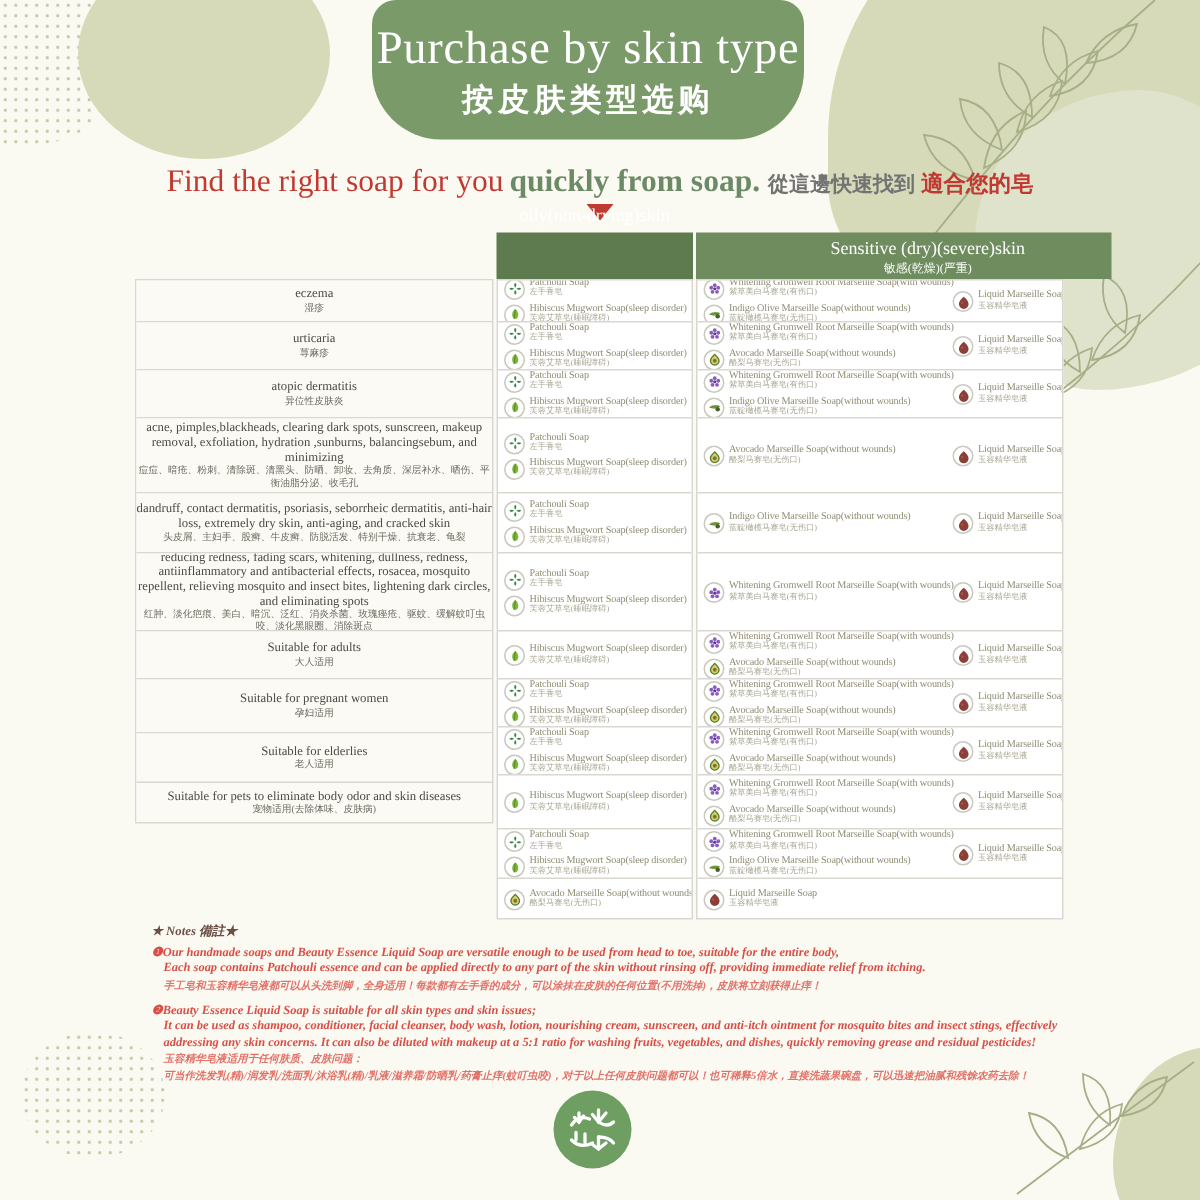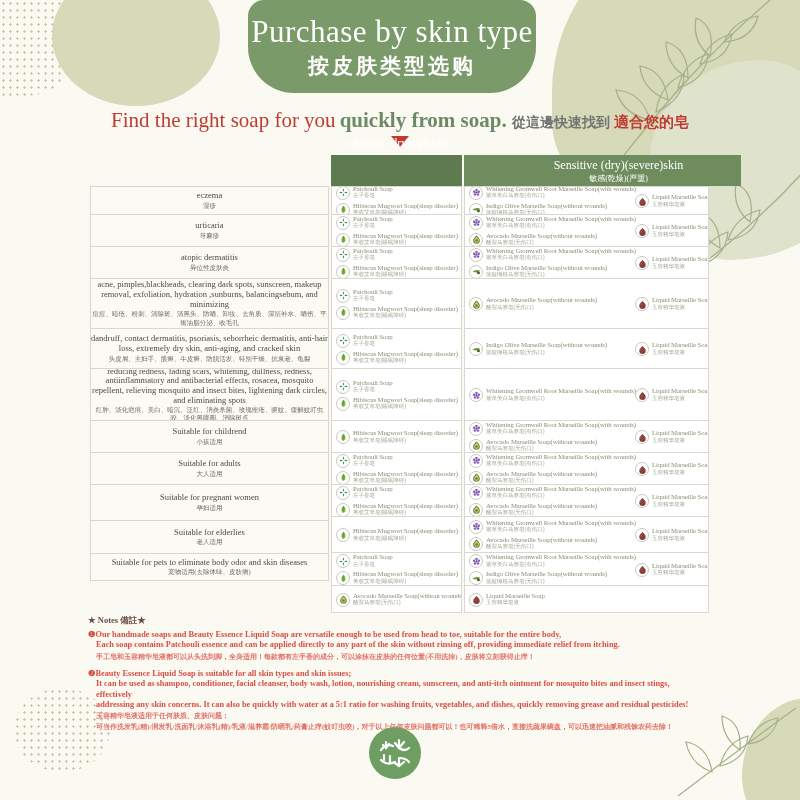--- a/index.html
+++ b/index.html
@@ -47,21 +47,21 @@
   .icirc{width:12px;height:12px;border-radius:50%;border:1px solid #c8c8bd;background:#fff;
          flex:0 0 auto;display:flex;align-items:center;justify-content:center;margin-top:1px;}
   .icirc svg{width:9px;height:9px;display:block;}
   .ptxt{display:flex;flex-direction:column;min-width:0;}
   .pname{font-size:6.8px;line-height:1.15;color:#8f8c74;white-space:nowrap;letter-spacing:-.1px;}
   .psub{font-size:5.5px;line-height:1.1;color:#aaa794;white-space:nowrap;transform-origin:left top;}
   .liqcol{width:72px;flex:0 0 auto;display:flex;flex-direction:column;justify-content:center;
           padding:2px 1px 2px 2px;}
 
   
-  .notes{left:88px;top:615px;width:618px;}
+  .notes{left:101px;top:615px;width:618px;font-style:italic;}
   .nt-title{font-size:8.5px;color:#6b4f46;font-weight:bold;margin-bottom:3px;}
   .nt-en{font-size:8.3px;color:#d84f47;font-weight:bold;line-height:1.25;}
   .nt-en.ind{padding-left:8px;}
   .nt-zh{font-size:7px;color:#e2736b;font-weight:bold;line-height:1.3;padding-left:8px;margin-top:2px;}
   .ngap{height:7px;}
 
   
   .logo{left:369px;top:727px;width:52px;height:52px;border-radius:50%;background:#6f9e62;
         display:flex;align-items:center;justify-content:center;}
 </style>
@@ -142,24 +142,20 @@
     </div>
     <div class="row labelcell" style="height: 40px;">
       <div class="lab-en">dandruff, contact dermatitis, psoriasis, seborrheic dermatitis, anti-hair loss, extremely dry skin, anti-aging, and cracked skin</div>
       <div class="lab-zh">头皮屑、主妇手、股癣、牛皮癣、防脱活发、特别干燥、抗衰老、龟裂</div>
     </div>
     <div class="row labelcell" style="height: 52px;">
       <div class="lab-en">reducing redness, fading scars, whitening, dullness, redness, antiinflammatory and antibacterial effects, rosacea, mosquito repellent, relieving mosquito and insect bites, lightening dark circles, and eliminating spots</div>
       <div class="lab-zh">红肿、淡化疤痕、美白、暗沉、泛红、消炎杀菌、玫瑰痤疮、驱蚊、缓解蚊叮虫咬、淡化黑眼圈、消除斑点</div>
     </div>
     <div class="row labelcell" style="height: 32px;">
-      <div class="lab-en">Suitable for childrend</div>
-      <div class="lab-zh">小孩适用</div>
-    </div>
-    <div class="row labelcell" style="height: 32px;">
       <div class="lab-en">Suitable for adults</div>
       <div class="lab-zh">大人适用</div>
     </div>
     <div class="row labelcell" style="height: 36px;">
       <div class="lab-en">Suitable for pregnant women</div>
       <div class="lab-zh">孕妇适用</div>
     </div>
     <div class="row labelcell" style="height: 33px;">
       <div class="lab-en">Suitable for elderlies</div>
       <div class="lab-zh">老人适用</div>
@@ -1020,21 +1016,21 @@
 
 <div class="abs notes">
   <div class="nt-title">★ Notes 備註★</div>
   <div id="notes-body">
       <div class="nt-en">❶Our handmade soaps and Beauty Essence Liquid Soap are versatile enough to be used from head to toe, suitable for the entire body,</div>
       <div class="nt-en ind">Each soap contains Patchouli essence and can be applied directly to any part of the skin without rinsing off, providing immediate relief from itching.</div>
       <div class="nt-zh">手工皂和玉容精华皂液都可以从头洗到脚，全身适用！每款都有左手香的成分，可以涂抹在皮肤的任何位置(不用洗掉)，皮肤将立刻获得止痒！</div>
       <div class="ngap"></div>
       <div class="nt-en">❷Beauty Essence Liquid Soap is suitable for all skin types and skin issues;</div>
       <div class="nt-en ind">It can be used as shampoo, conditioner, facial cleanser, body wash, lotion, nourishing cream, sunscreen, and anti-itch ointment for mosquito bites and insect stings, effectively</div>
-      <div class="nt-en ind">addressing any skin concerns. It can also be quickly with water at a 5:1 ratio for washing fruits, vegetables, and dishes, quickly removing grease and residual pesticides!</div>
+      <div class="nt-en ind">addressing any skin concerns. It can also be diluted with makeup at a 5:1 ratio for washing fruits, vegetables, and dishes, quickly removing grease and residual pesticides!</div>
       <div class="nt-zh">玉容精华皂液适用于任何肤质、皮肤问题：</div>
       <div class="nt-zh">可当作洗发乳(精)/润发乳/洗面乳/沐浴乳(精)/乳液/滋养霜/防晒乳/药膏止痒(蚊叮虫咬)，对于以上任何皮肤问题都可以！也可稀释5倍水，直接洗蔬果碗盘，可以迅速把油腻和残馀农药去除！</div>
     </div>
 </div>
 
 <div class="abs logo">
   <svg width="36" height="34" viewBox="0 0 36 34" stroke="#ffffff" stroke-width="2.2" fill="none" stroke-linecap="round">
     <path d="M4 14 q5 -7 12 -4"></path>
     <path d="M9 12 l0 -6"></path>
       <path d="M6 9 l3 3 l3 -4"></path>

